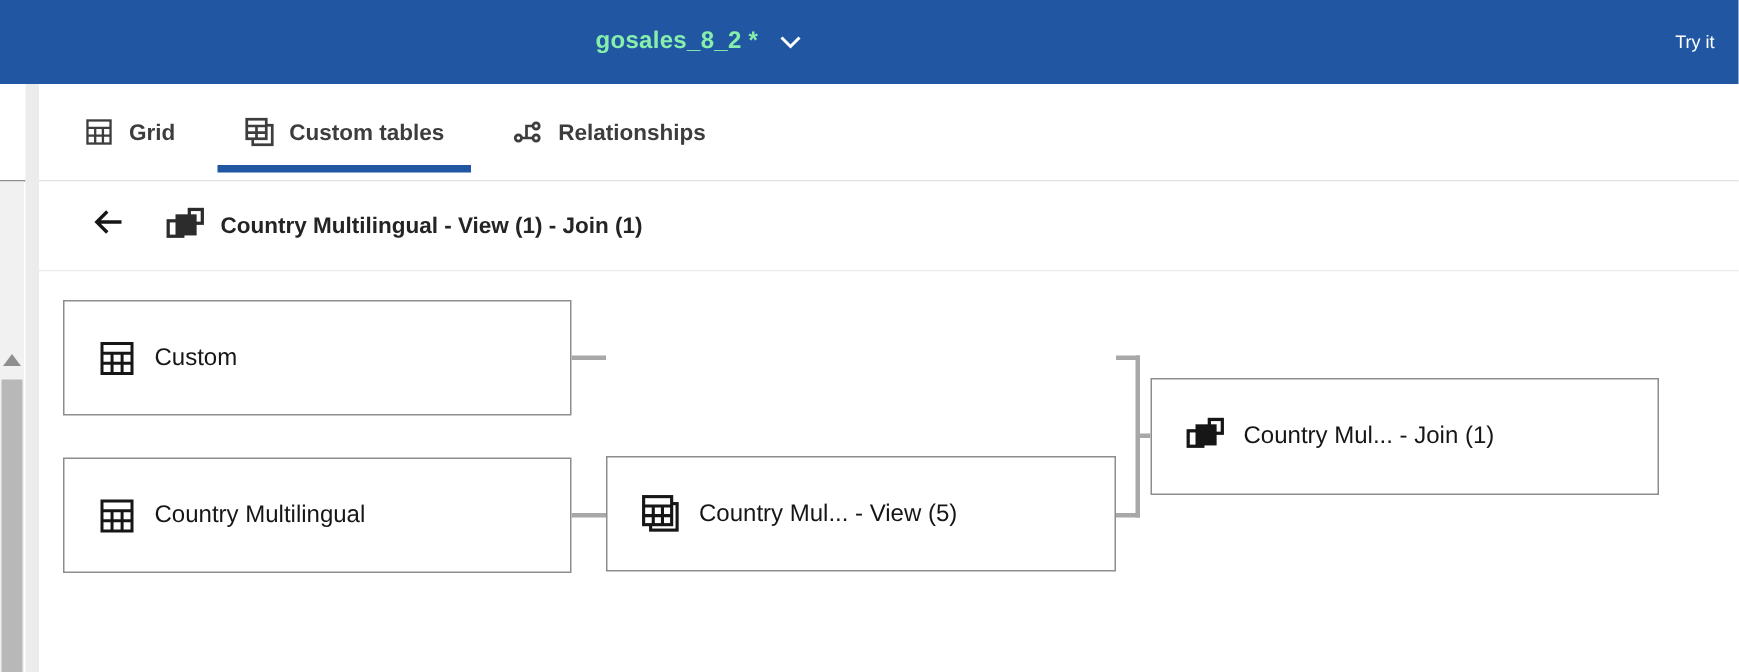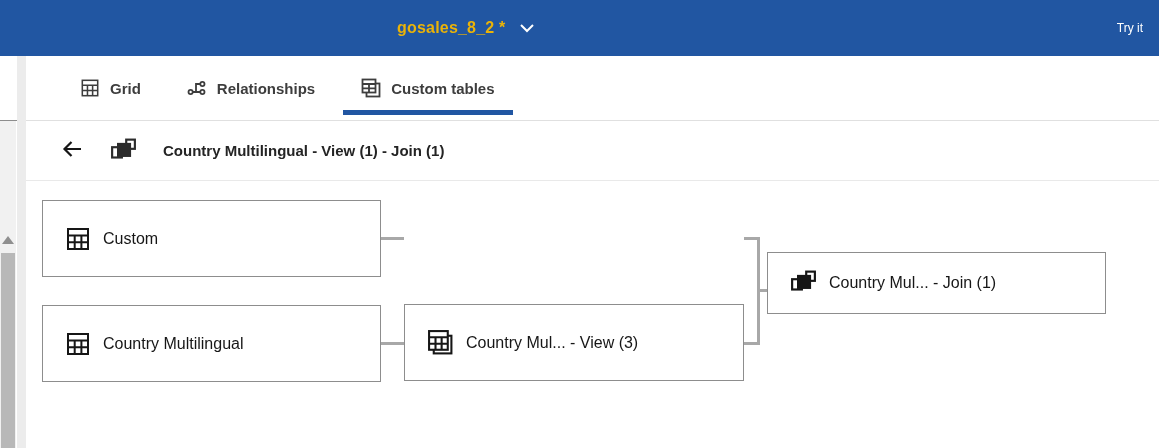--- a/index.html
+++ b/index.html
@@ -4,55 +4,55 @@
 <style>
   * { margin:0; padding:0; box-sizing:border-box; }
   html,body { width:1159px; height:448px; overflow:hidden;
     font-family:"Liberation Sans", sans-serif; background:#fff; }
 
   
   .app-header { position:absolute; left:0; top:0; width:1159px; height:56px;
     background:#2156a2; z-index:5; }
   .hdr-title-wrap { position:absolute; left:397px; top:0; height:56px;
     display:flex; align-items:center; gap:14px; }
-  .hdr-title { color:#eab308; font-size:16px; font-weight:700; letter-spacing:.2px; }
+  .hdr-title { color:#86efac; font-size:16px; font-weight:700; letter-spacing:.2px; }
   .hdr-chevron { display:flex; align-items:center; cursor:pointer; }
   .hdr-tryit { position:absolute; right:16px; top:0; height:56px; display:flex;
     align-items:center; color:#ffffff; font-size:12px; cursor:pointer; }
 
   
   .left-strip { position:absolute; left:0; top:56px; width:17px; height:392px; background:#fff; }
   .left-divider { position:absolute; left:0; top:64px; width:17px; height:1px; background:#8d8d8d; }
   .scroll-track { position:absolute; left:0; top:65px; width:16px; height:327px; background:#f1f1f1; }
   .scroll-up { position:absolute; left:2px; top:115px; width:0; height:0;
     border-left:6px solid transparent; border-right:6px solid transparent;
     border-bottom:8px solid #8f8f8f; }
   .scroll-thumb { position:absolute; left:1px; top:132px; width:14px; height:195px;
     background:#b8b8b8; }
   .splitter { position:absolute; left:17px; top:56px; width:9px; height:392px; background:#ececec; }
 
   
   .tabs-row { position:absolute; left:26px; top:56px; width:1133px; height:65px;
-    background:#fff; border-bottom:1px solid #e0e0e0; display:flex; align-items:center;padding-left:24px; }
+    background:#fff; border-bottom:1px solid #e0e0e0; display:flex; align-items:center; }
   .tab { position:relative; height:100%; display:flex; align-items:center; gap:10px;
     padding:0 18px; cursor:pointer; }
   .tab:first-child { margin-left:12px; }
   .tab + .tab { margin-left:10px; }
   .tab-label { font-size:15px; font-weight:700; color:#3d3d3d; }
   .tab.active::after { content:""; position:absolute; left:0; right:0; bottom:5px;
     height:5px; background:#2156a2; }
   .tab svg { display:block; }
 
   
   .crumb-row { position:absolute; left:26px; top:121px; width:1133px; height:60px;
     background:#fff; border-bottom:1px solid #e9e9e9; display:flex; align-items:center; }
   .back-btn { margin-left:30px; width:32px; height:32px; display:flex; align-items:center;
     justify-content:center; cursor:pointer; }
   .crumb-icon { margin-left:22px; display:flex; align-items:center; }
-  .crumb-title { margin-left:26px; font-size:15px; font-weight:700; color:#242424; }
+  .crumb-title { margin-left:10px; font-size:15px; font-weight:700; color:#242424; }
 
   
   .canvas { position:absolute; left:26px; top:181px; width:1133px; height:267px; background:#fff; }
   .node { position:absolute; background:#fff; border:1px solid #8d8d8d;
     display:flex; align-items:center; padding-left:22px; gap:12px; cursor:pointer; }
   .node.selected { border:2px solid #2563c1; background:#dbe7f7; }
   .node-label { font-size:16px; color:#161616; white-space:nowrap; }
   .node svg { flex:0 0 auto; display:block; }
   .conn { position:absolute; background:#a8a8a8; }
 </style>
@@ -87,45 +87,45 @@
       <svg width="20" height="20" viewBox="0 0 26 26">
         <g fill="none" stroke="#3d3d3d" stroke-width="2">
           <rect x="3" y="3" width="20" height="20"></rect>
           <path d="M3 9.5 H23 M3 16.2 H23 M9.7 9.5 V23 M16.4 9.5 V23"></path>
         </g>
       </svg>
     </span>
     <span class="tab-label">Grid</span>
   </div>
 
+  <div class="tab active">
+    <span>
+      <svg width="20" height="20" viewBox="0 0 20 20">
+        <rect x="5.5" y="5.5" width="13" height="13" fill="none" stroke="#3d3d3d" stroke-width="1.8"></rect>
+        <g stroke="#3d3d3d" stroke-width="1.8">
+          <rect x="1.5" y="1.5" width="13" height="13" fill="#ffffff"></rect>
+          <path d="M1.5 6 H14.5 M1.5 10.4 H14.5 M8 6 V14.5" fill="none"></path>
+        </g>
+      </svg>
+    </span>
+    <span class="tab-label">Custom tables</span>
+  </div>
+
   <div class="tab">
     <span>
       <svg width="20" height="20" viewBox="0 0 20 20">
         <g fill="#ffffff" stroke="#3d3d3d" stroke-width="1.8">
           <path d="M5.5 14 H9 V6 H13 M9 14 H13" fill="none"></path>
           <circle cx="3.6" cy="14" r="2.1"></circle>
           <circle cx="15.4" cy="6" r="2.1"></circle>
           <circle cx="15.4" cy="14" r="2.1"></circle>
         </g>
       </svg>
     </span>
     <span class="tab-label">Relationships</span>
-  </div>
-
-  <div class="tab active">
-    <span>
-      <svg width="20" height="20" viewBox="0 0 20 20">
-        <rect x="5.5" y="5.5" width="13" height="13" fill="none" stroke="#3d3d3d" stroke-width="1.8"></rect>
-        <g stroke="#3d3d3d" stroke-width="1.8">
-          <rect x="1.5" y="1.5" width="13" height="13" fill="#ffffff"></rect>
-          <path d="M1.5 6 H14.5 M1.5 10.4 H14.5 M8 6 V14.5" fill="none"></path>
-        </g>
-      </svg>
-    </span>
-    <span class="tab-label">Custom tables</span>
   </div>
 </div>
 
 <div class="crumb-row">
   <div class="back-btn">
     <span>
       <svg width="24" height="24" viewBox="0 0 24 24">
         <path d="M21 12 H5 M11.5 5 L4.5 12 L11.5 19" fill="none" stroke="#161616" stroke-width="2.2"></path>
       </svg>
     </span>
@@ -177,24 +177,24 @@
   <div class="node" style="left:378px; top:123px; width:340px; height:77px;">
     <span>
       <svg width="27" height="27" viewBox="0 0 26 26">
         <rect x="6.5" y="6.5" width="17" height="17" fill="none" stroke="#161616" stroke-width="2"></rect>
         <g stroke="#161616" stroke-width="2">
           <rect x="2" y="2" width="18" height="18" fill="#ffffff"></rect>
           <path d="M2 8 H20 M2 14.2 H20 M8.2 8 V20 M14.1 8 V20" fill="none"></path>
         </g>
       </svg>
     </span>
-    <span class="node-label">Country Mul... - View (3)</span>
-  </div>
-
-  <div class="node" style="left:741px; top:71px; width:339px; height:62px;">
+    <span class="node-label">Country Mul... - View (5)</span>
+  </div>
+
+  <div class="node" style="left:741px; top:71px; width:339px; height:78px;">
     <span>
       <svg width="27" height="26" viewBox="0 0 24 24">
         <rect x="1.5" y="8.5" width="9" height="9.5" fill="#ffffff" stroke="#161616" stroke-width="2"></rect>
         <rect x="14.5" y="1.5" width="8" height="8.5" fill="#ffffff" stroke="#161616" stroke-width="2"></rect>
         <rect x="6" y="4.5" width="13" height="13" fill="#161616"></rect>
       </svg>
     </span>
     <span class="node-label">Country Mul... - Join (1)</span>
   </div>
 

